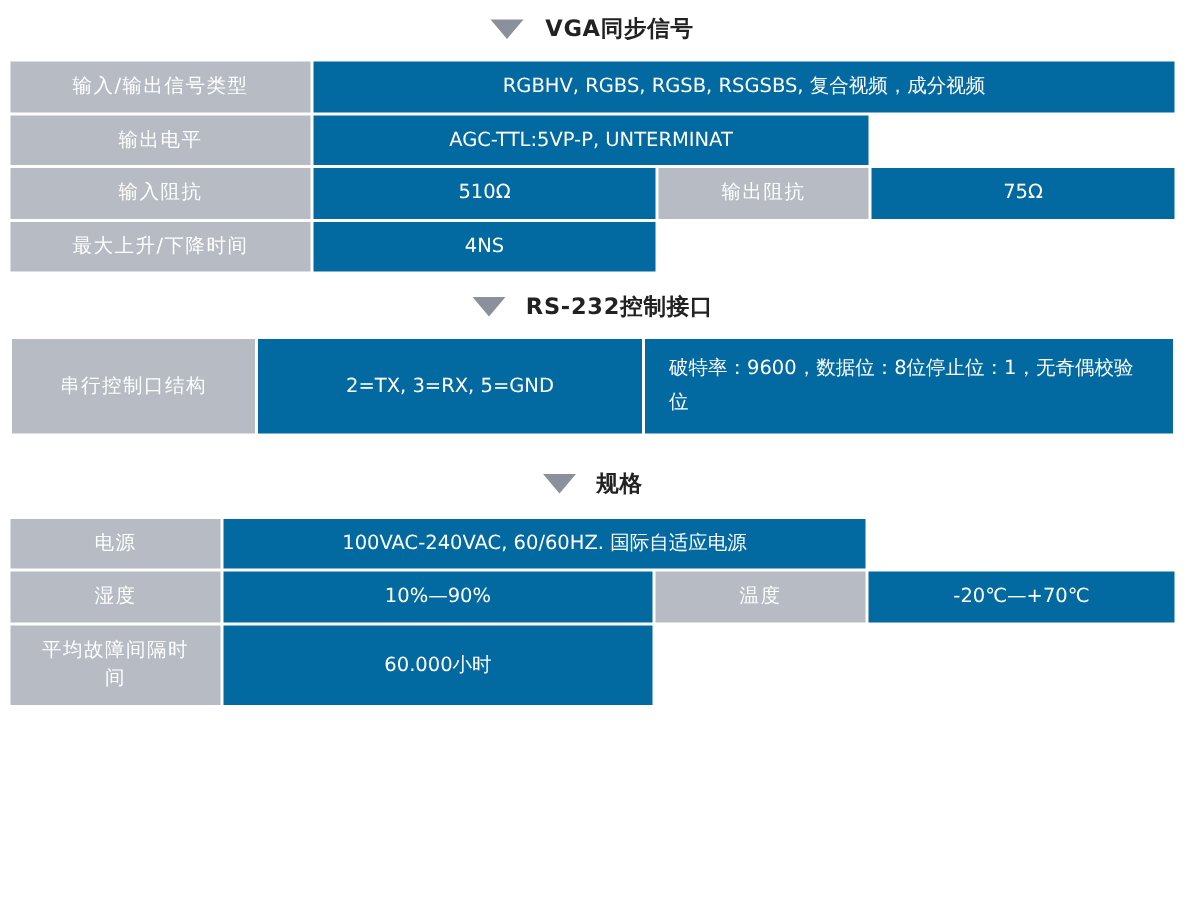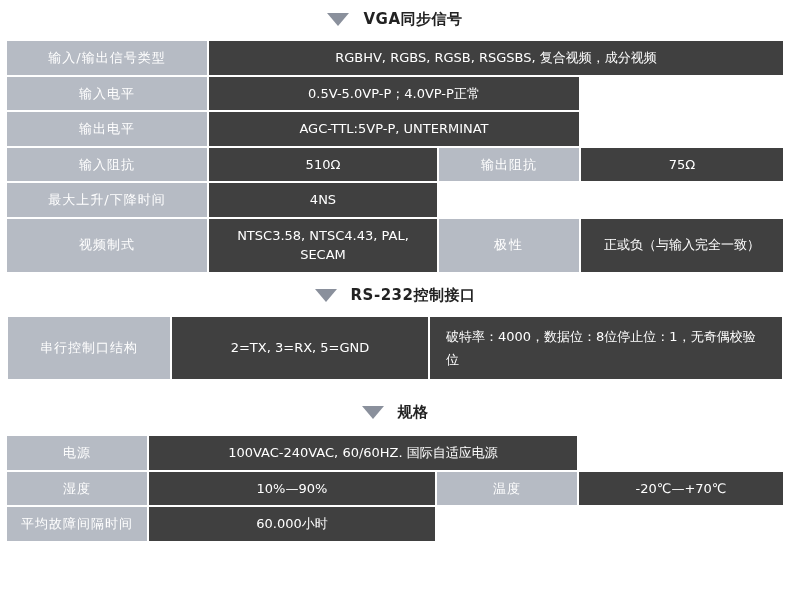--- a/index.html
+++ b/index.html
@@ -44,34 +44,34 @@
 
   
   table.spec {
     border-collapse: separate;
     border-spacing: 2px 2px;
     width: 772px;
     margin: 0 auto;
     table-layout: fixed;
   }
   table.spec td {
-    padding: 7px 6px;
+    padding: 7px 16px;
     font-size: 13px;
     color: #ffffff;
     vertical-align: middle;
     line-height: 1.5;
   }
   td.lbl {
     background: #b6bbc4;
     text-align: center;
     font-weight: normal;
     letter-spacing: 1px;
   }
   td.val {
-    background: #404040;
+    background: #0369a1;
     text-align: center;
   }
   td.val.left {
     text-align: left;
     padding-left: 14px;
   }
   td.lbl.big {
     letter-spacing: 2px;
   }
   .blank { background: #ffffff; }
@@ -94,45 +94,34 @@
       <col style="width:228px">
       <col style="width:140px">
       <col style="width:202px">
     </colgroup>
     <tbody>
       <tr>
         <td class="lbl">输入/输出信号类型</td>
         <td class="val" colspan="3">RGBHV, RGBS, RGSB, RSGSBS, 复合视频，成分视频</td>
       </tr>
       <tr>
-        <td class="lbl">输入电平</td>
-        <td class="val" colspan="2">0.5V-5.0VP-P；4.0VP-P正常</td>
-        <td class="blank"></td>
-      </tr>
-      <tr>
         <td class="lbl">输出电平</td>
         <td class="val" colspan="2">AGC-TTL:5VP-P, UNTERMINAT</td>
         <td class="blank"></td>
       </tr>
       <tr>
         <td class="lbl">输入阻抗</td>
         <td class="val">510Ω</td>
         <td class="lbl">输出阻抗</td>
         <td class="val">75Ω</td>
       </tr>
       <tr>
         <td class="lbl">最大上升/下降时间</td>
         <td class="val">4NS</td>
         <td class="blank" colspan="2"></td>
-      </tr>
-      <tr>
-        <td class="lbl">视频制式</td>
-        <td class="val">NTSC3.58, NTSC4.43, PAL, SECAM</td>
-        <td class="lbl big">极性</td>
-        <td class="val">正或负（与输入完全一致）</td>
       </tr>
     </tbody>
   </table>
 
   <div style="height:12px"></div>
   <div class="section-head">
     <span class="tri"></span>
     <span class="head-label">RS-232控制接口</span>
   </div>
   <div style="height:10px"></div>
@@ -140,21 +129,21 @@
   <table class="spec">
     <colgroup>
       <col style="width:162px">
       <col style="width:256px">
       <col style="width:352px">
     </colgroup>
     <tbody>
       <tr>
         <td class="lbl">串行控制口结构</td>
         <td class="val">2=TX, 3=RX, 5=GND</td>
-        <td class="val left" rowspan="1" style="padding:8px 16px; line-height:1.8;">破特率：4000，数据位：8位停止位：1，无奇偶校验位</td>
+        <td class="val left" rowspan="1" style="padding:8px 16px; line-height:1.8;">破特率：9600，数据位：8位停止位：1，无奇偶校验位</td>
       </tr>
     </tbody>
   </table>
 
   <div style="height:22px"></div>
   <div class="section-head">
     <span class="tri"></span>
     <span class="head-label">规格</span>
   </div>
   <div style="height:12px"></div>

